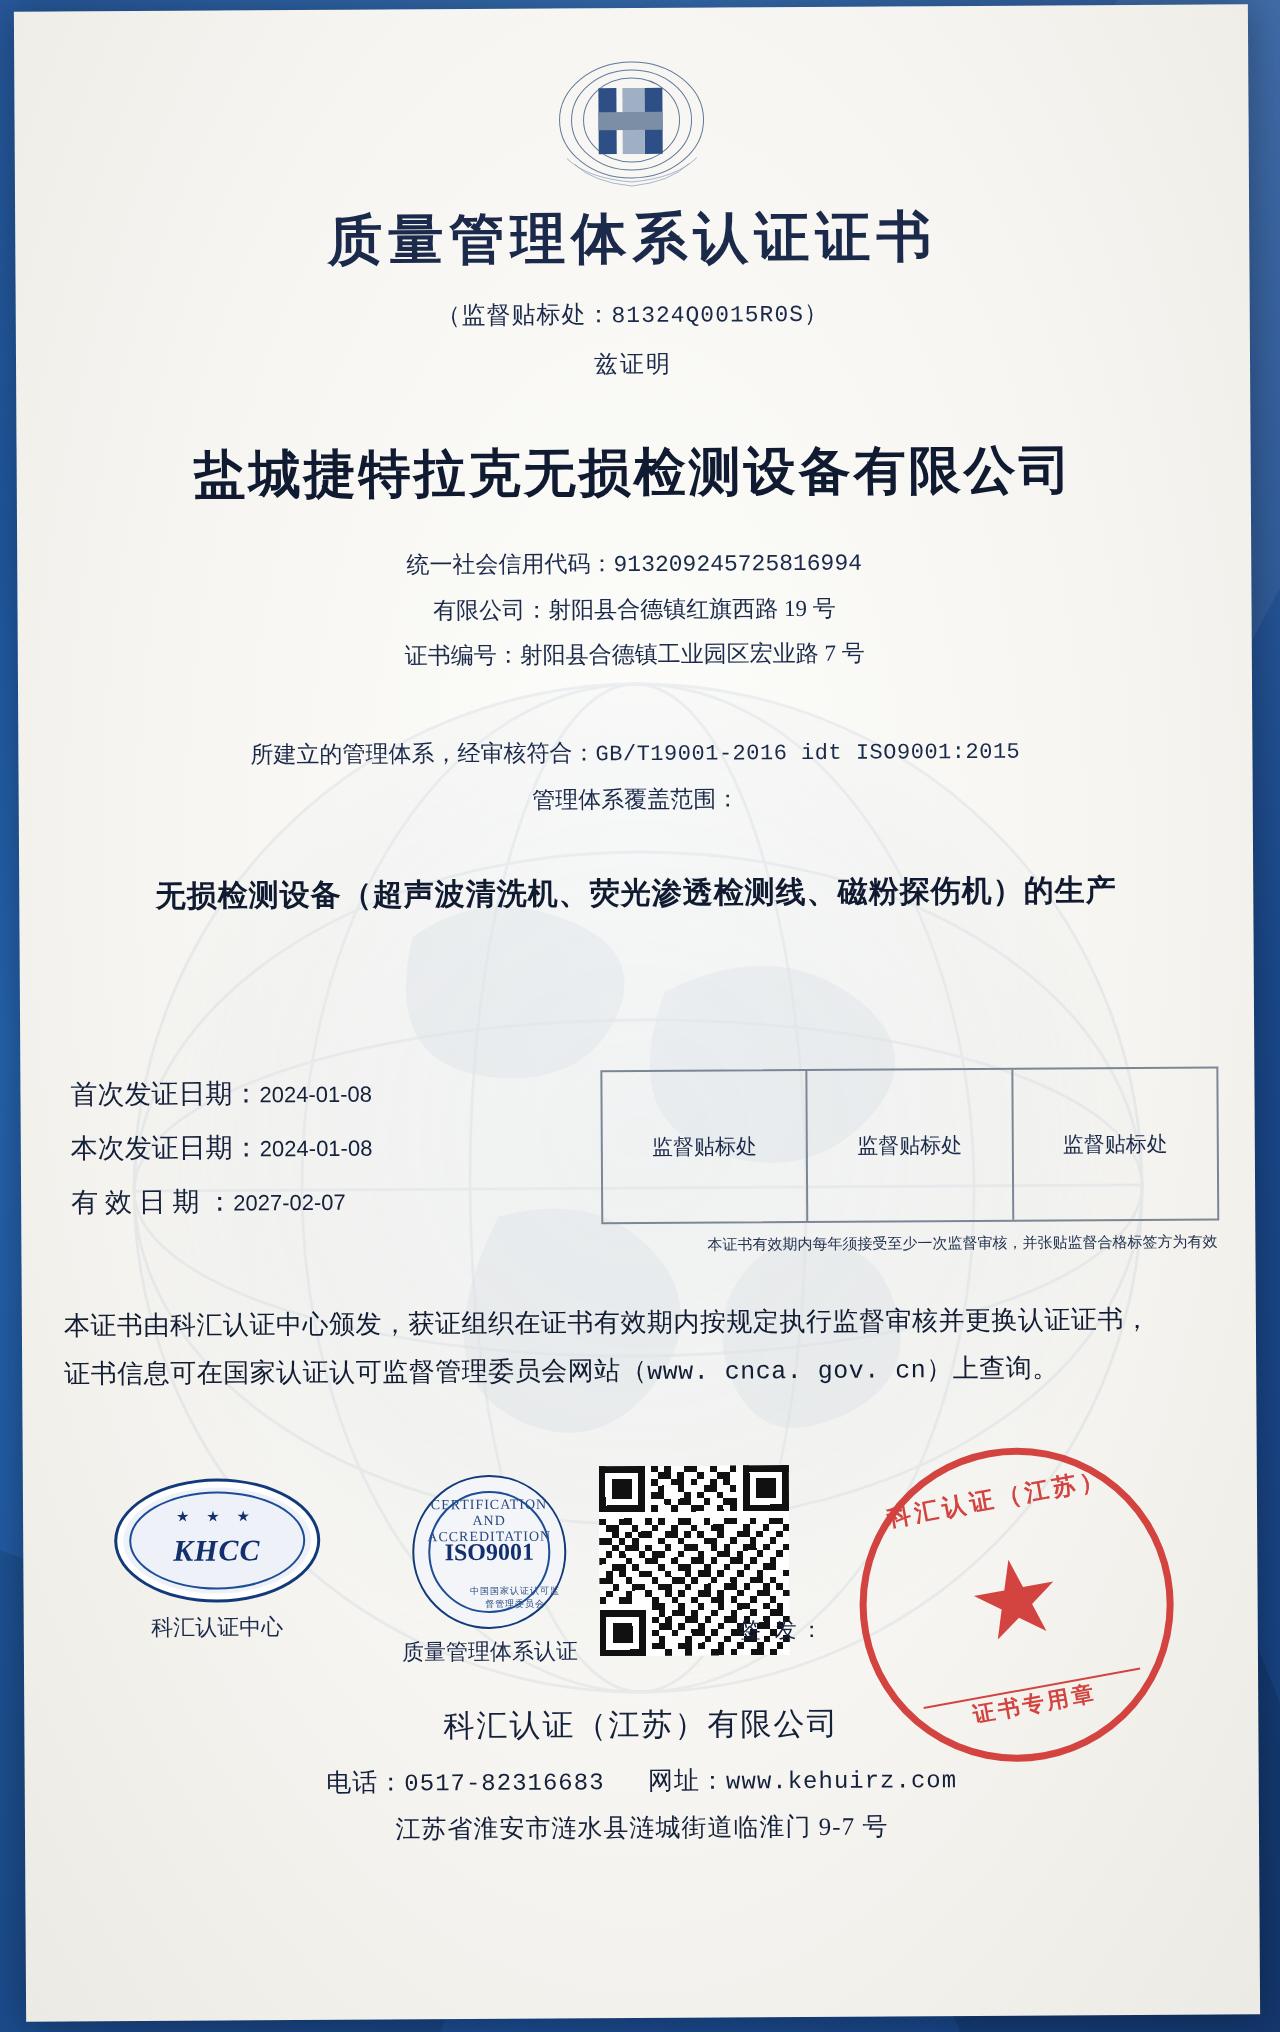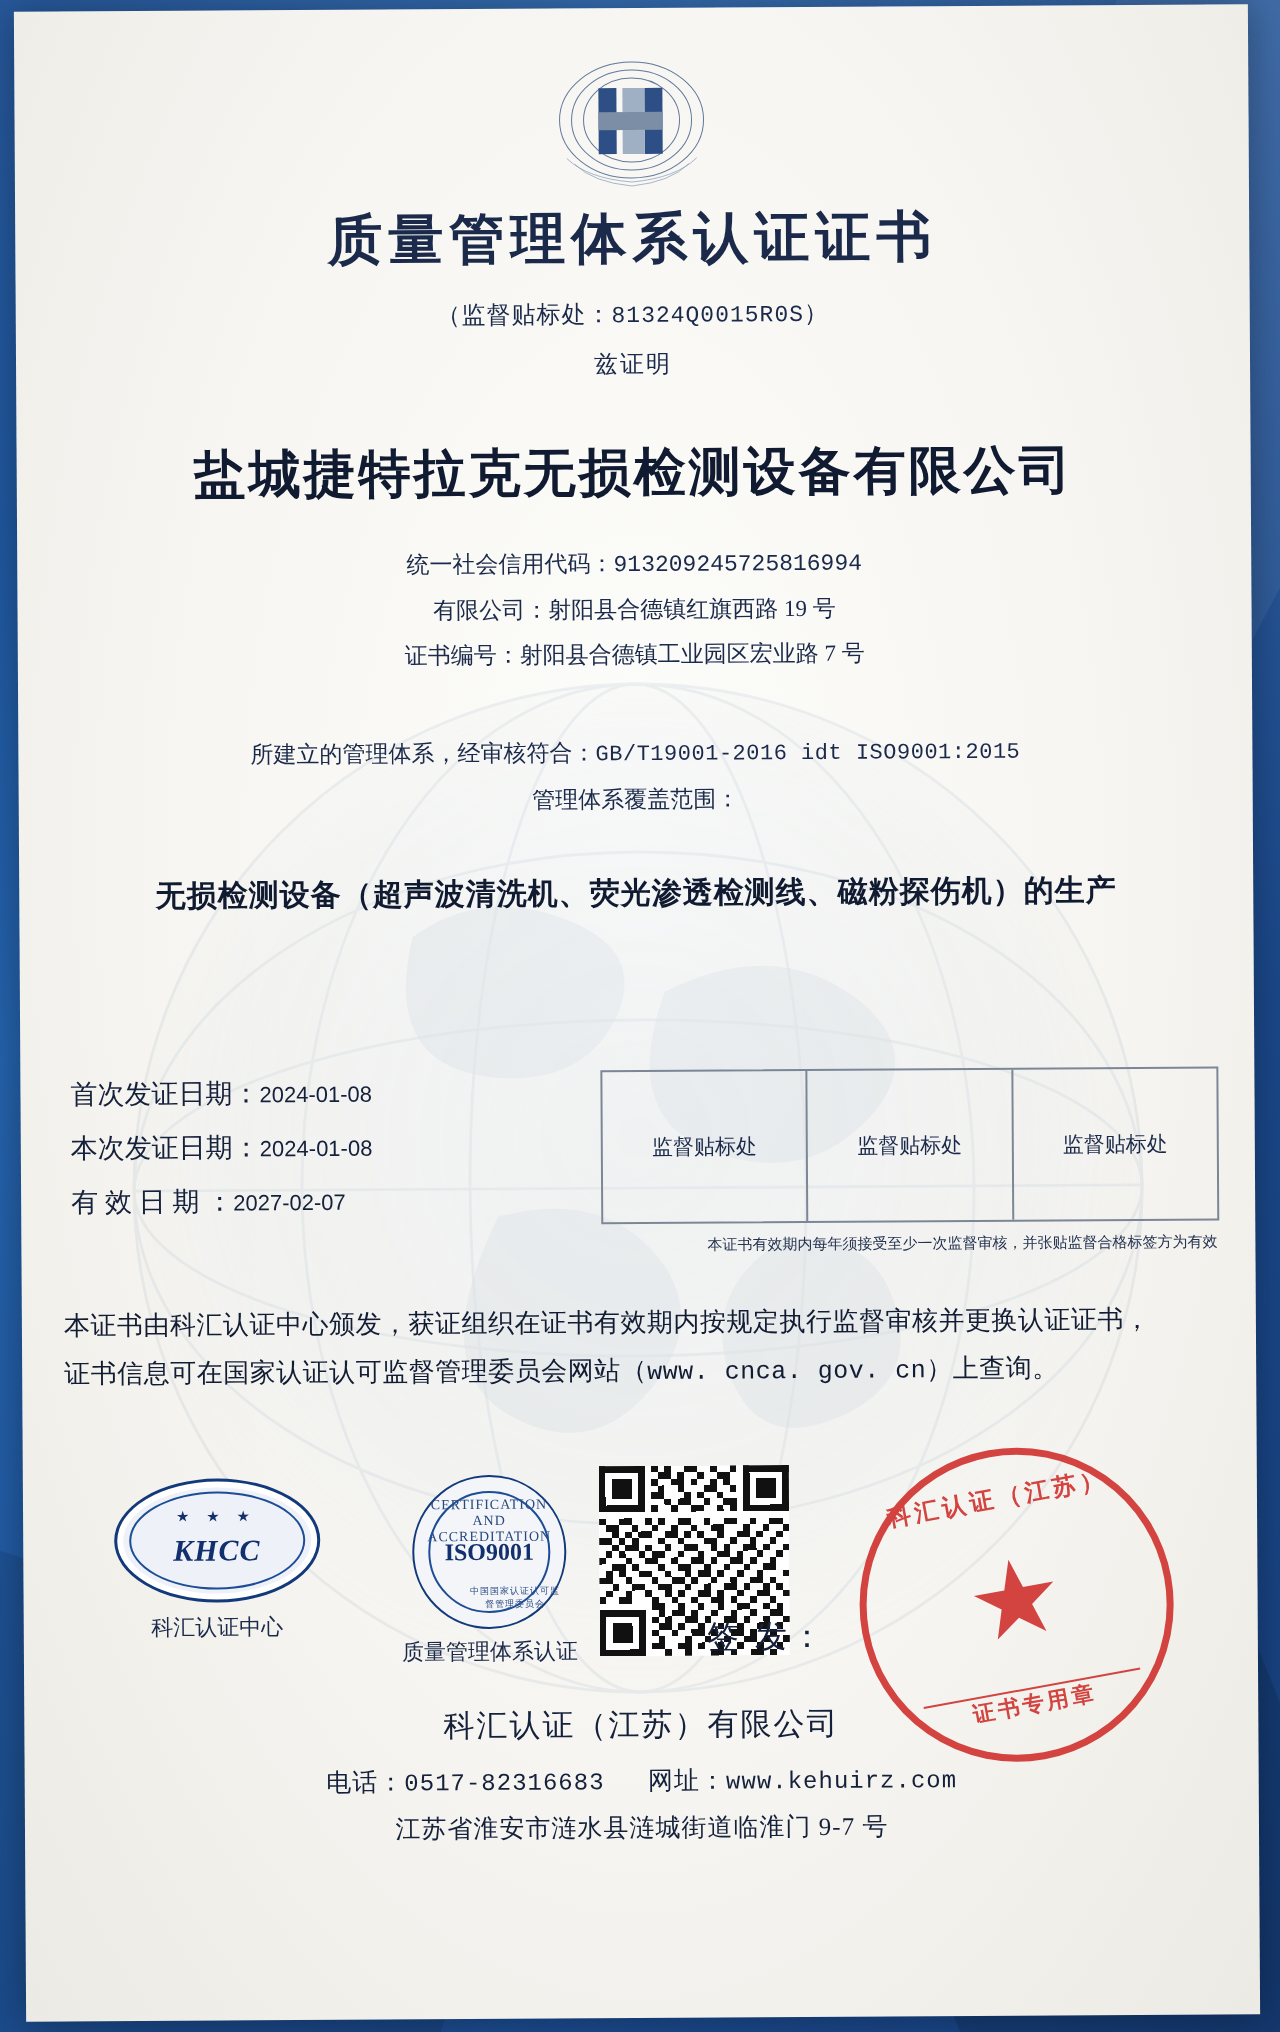--- a/index.html
+++ b/index.html
@@ -151,21 +151,21 @@
     font-size:24px;color:#cf2b28;font-weight:bold;letter-spacing:4px;
   }
   .seal .arcBottom{
     position:absolute;left:0;right:0;bottom:34px;text-align:center;
     font-size:22px;color:#cf2b28;font-weight:bold;letter-spacing:3px;
   }
   .seal .line{
     position:absolute;left:40px;right:40px;bottom:64px;height:2px;background:#cf2b28;
   }
   .sign-label{
-    position:absolute;right:395px;top:150px;font-size:32px;color:#15203a;letter-spacing:4px;
+    position:absolute;right:395px;top:150px;font-size:22px;color:#15203a;letter-spacing:4px;
   }
 
   .footer{margin-top:28px;text-align:center;color:#15203a;}
   .footer .org{font-size:31px;letter-spacing:2px;}
   .footer .row2{margin-top:18px;font-size:25px;letter-spacing:1px;}
   .footer .row2 .mono{font-family:"Liberation Mono", monospace;font-size:24px;}
   .footer .row3{margin-top:14px;font-size:25px;letter-spacing:1px;}
 </style>
 </head>
 <body>

